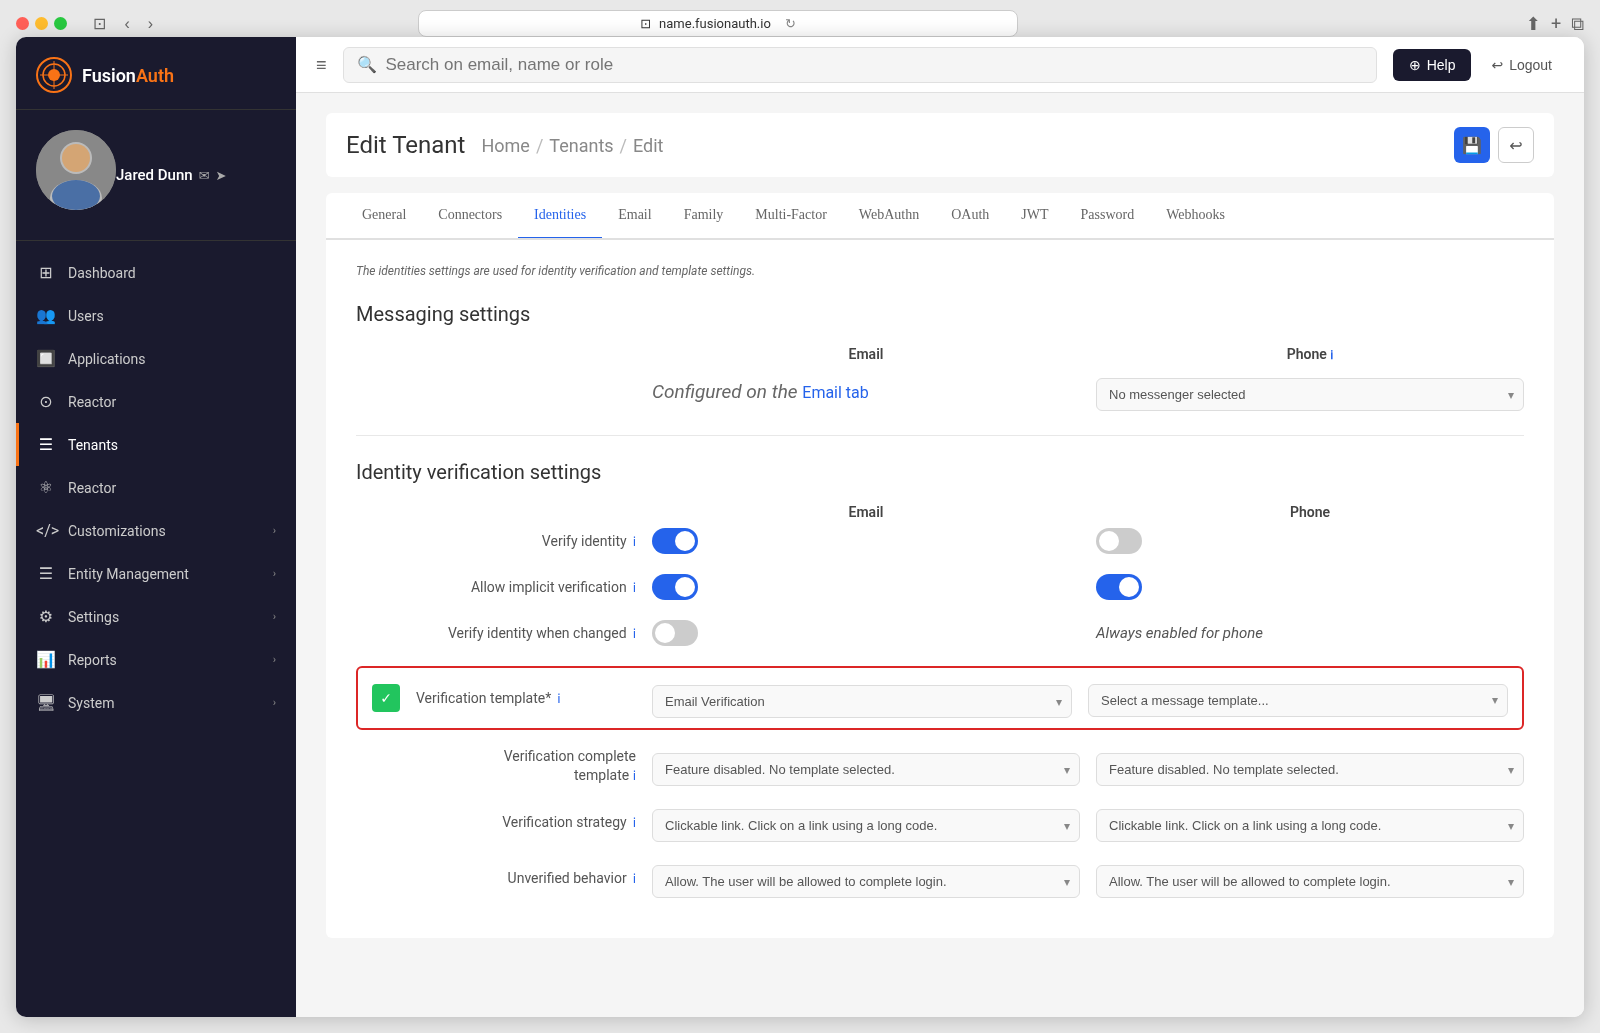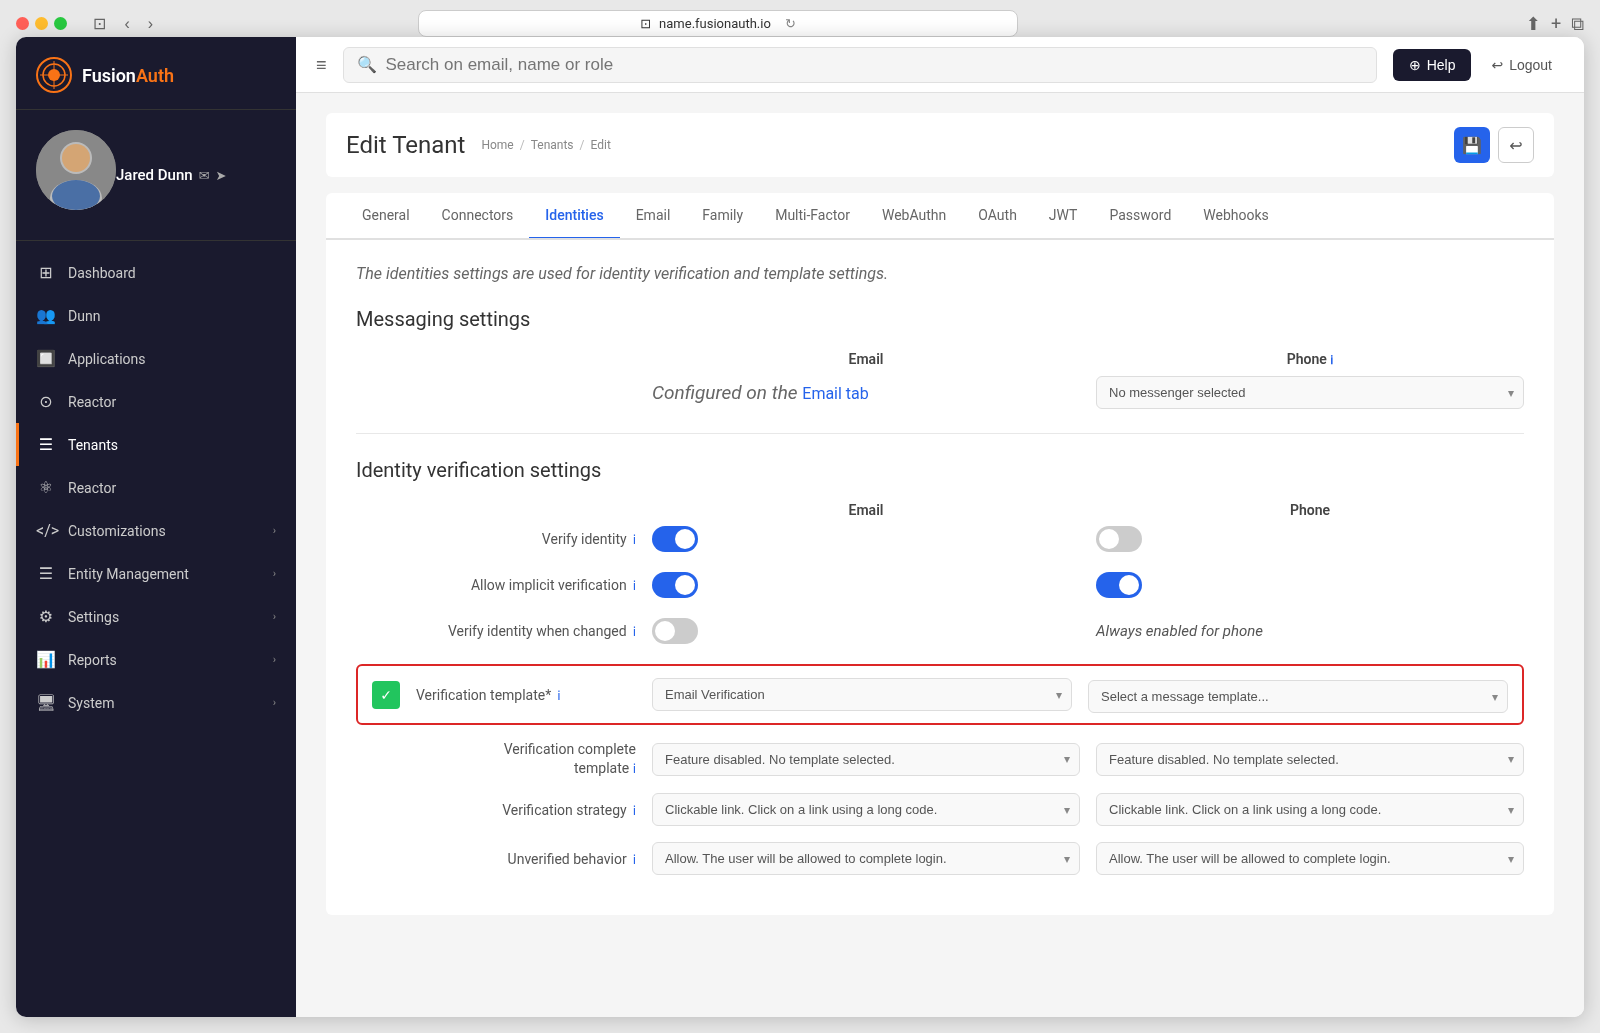--- a/index.html
+++ b/index.html
@@ -48,58 +48,58 @@
     .btn-help { background: #1a1a2e; color: white; border: none; padding: 8px 16px; border-radius: 6px; cursor: pointer; font-size: 14px; display: flex; align-items: center; gap: 6px; }
     .btn-logout { background: none; border: none; color: #555; cursor: pointer; font-size: 14px; display: flex; align-items: center; gap: 6px; padding: 8px 12px; }
 
     
     .content { flex: 1; overflow-y: auto; padding: 20px 30px; }
 
     
     .page-header { display: flex; align-items: center; justify-content: space-between; margin-bottom: 16px; background: white; padding: 14px 20px; border-radius: 6px; }
     .page-title-area { display: flex; align-items: center; gap: 16px; }
     .page-title { font-size: 24px; font-weight: 400; color: #333; }
-    .breadcrumb { display: flex; align-items: center; gap: 6px; font-size: 12px; color: #888; }
+    .breadcrumb { display: flex; align-items: center; gap: 6px; font-size: 18px; color: #888; }
     .breadcrumb a { color: #888; text-decoration: none; }
     .breadcrumb-sep { color: #bbb; }
     .page-actions { display: flex; gap: 8px; }
     .btn-icon { background: #2563eb; color: white; border: none; width: 36px; height: 36px; border-radius: 6px; cursor: pointer; font-size: 16px; display: flex; align-items: center; justify-content: center; }
     .btn-icon-outline { background: white; color: #555; border: 1px solid #ccc; width: 36px; height: 36px; border-radius: 6px; cursor: pointer; font-size: 16px; display: flex; align-items: center; justify-content: center; }
 
     
     .card { background: white; border-radius: 6px; overflow: hidden; }
 
     
-    .tabs { display: flex; border-bottom: 2px solid #e0e0e0; padding: 0 20px; overflow-x: auto; }
+    .tabs { display: flex; border-bottom: 2px solid #e0e0e0; padding: 0 20px; overflow-x: auto; font-family: Liberation Serif, serif; }
     .tab { padding: 14px 16px; font-size: 14px; color: #666; cursor: pointer; border-bottom: 3px solid transparent; margin-bottom: -2px; white-space: nowrap; }
     .tab.active { color: #2563eb; border-bottom-color: #2563eb; font-weight: 500; }
 
     
     .form-content { padding: 24px 30px; }
-    .form-description { color: #666; font-style: italic; font-size: 16px; margin-bottom: 24px; }
+    .form-description { color: #666; font-style: italic; font-size: 12px; margin-bottom: 24px; }
     .section-title { font-size: 20px; font-weight: 400; color: #333; margin-bottom: 20px; }
 
     .form-row { display: grid; grid-template-columns: 280px 1fr 1fr; align-items: center; gap: 16px; margin-bottom: 16px; }
     .form-row-label { font-size: 14px; color: #555; text-align: right; display: flex; align-items: center; justify-content: flex-end; gap: 6px; }
 
     .section-divider { border: none; border-top: 1px solid #e8e8e8; margin: 24px 0; }
     .col-header-row { display: grid; grid-template-columns: 280px 1fr 1fr; gap: 16px; margin-bottom: 8px; }
     .col-header { font-size: 14px; font-weight: 600; color: #444; text-align: center; }
 
     
     .toggle { position: relative; width: 46px; height: 26px; cursor: pointer; }
     .toggle input { opacity: 0; width: 0; height: 0; }
     .toggle-slider { position: absolute; top: 0; left: 0; right: 0; bottom: 0; background: #ccc; border-radius: 26px; transition: .3s; }
     .toggle-slider:before { content: ''; position: absolute; height: 20px; width: 20px; left: 3px; bottom: 3px; background: white; border-radius: 50%; transition: .3s; }
     .toggle input:checked + .toggle-slider { background: #2563eb; }
     .toggle input:checked + .toggle-slider:before { transform: translateX(20px); }
     .toggle-off .toggle-slider { background: #ccc; }
 
     
-    .select-wrap { position: relative; }
+    .select-wrap { position: relative; margin-top: 7px; }
     .select-wrap select { width: 100%; padding: 8px 32px 8px 12px; border: 1px solid #ddd; border-radius: 6px; background: #f9f9f9; font-size: 13px; color: #555; appearance: none; cursor: pointer; outline: none; }
     .select-wrap::after { content: '▾'; position: absolute; right: 10px; top: 50%; transform: translateY(-50%); color: #888; pointer-events: none; font-size: 12px; }
 
     
     .highlighted-row { border: 2px solid #dc2626; border-radius: 6px; padding: 8px 12px; display: grid; grid-template-columns: 36px 1fr 1fr; align-items: center; gap: 16px; margin-bottom: 16px; }
     .check-icon { width: 28px; height: 28px; background: #22c55e; border-radius: 4px; display: flex; align-items: center; justify-content: center; color: white; font-size: 14px; flex-shrink: 0; }
 
     
     .static-text { font-size: 19px; color: #666; font-style: italic; }
     .link-text { color: #2563eb; text-decoration: none; }
@@ -168,21 +168,21 @@
       </div>
     </div>
 
     <nav class="sidebar-nav">
       <div class="nav-item">
         <span class="nav-icon">⊞</span>
         <span>Dashboard</span>
       </div>
       <div class="nav-item">
         <span class="nav-icon">👥</span>
-        <span>Dunn</span>
+        <span>Users</span>
       </div>
       <div class="nav-item">
         <span class="nav-icon">🔲</span>
         <span>Applications</span>
       </div>
       <div class="nav-item">
         <span class="nav-icon">⊙</span>
         <span>Reactor</span>
       </div>
       <div class="nav-item active">

